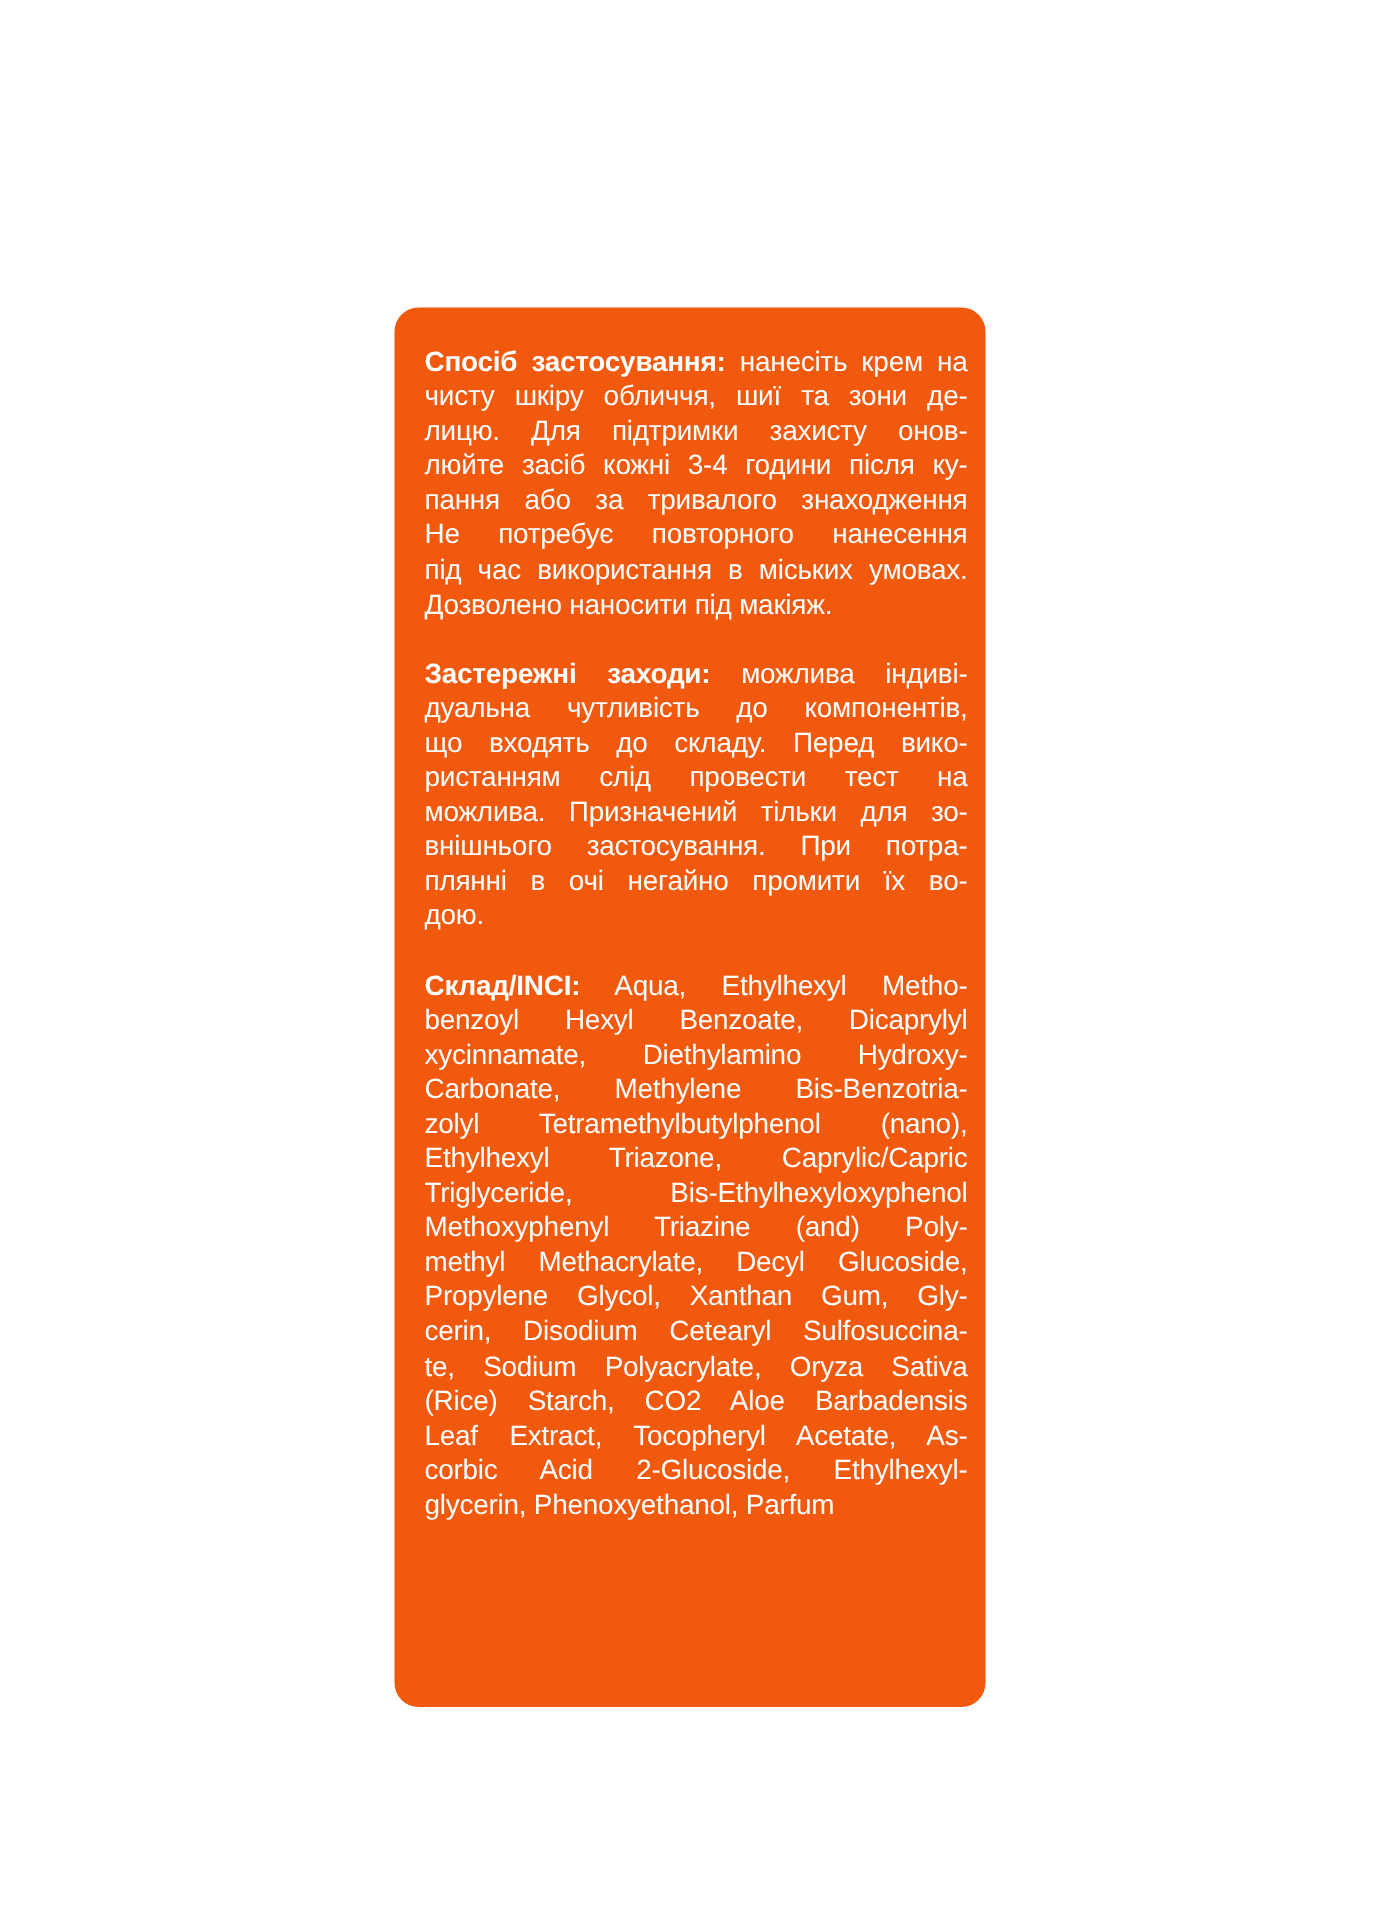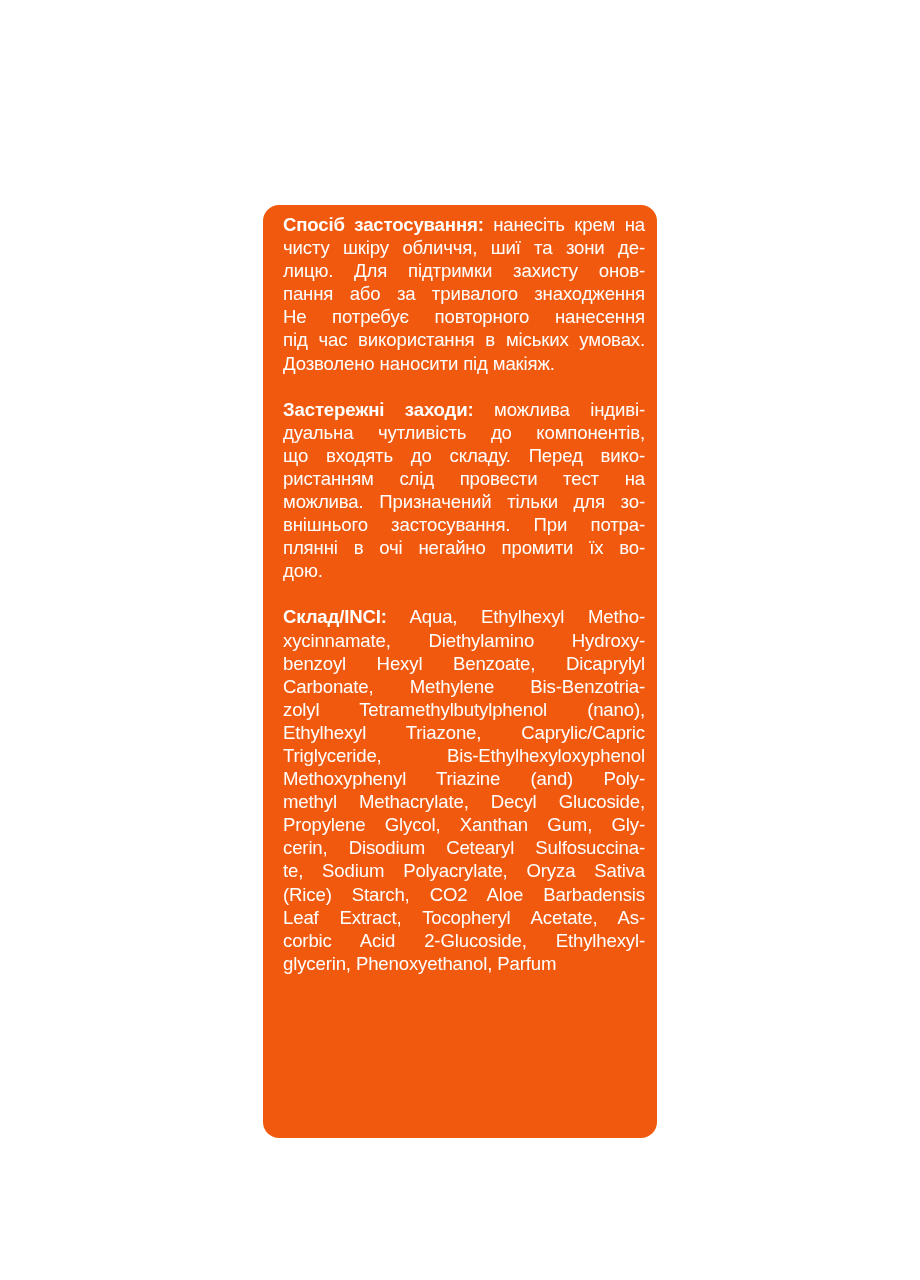--- a/index.html
+++ b/index.html
@@ -12,21 +12,21 @@
     }
     .label-card {
       position: absolute;
       left: 263px;
       top: 205px;
       width: 394px;
       height: 933px;
       background: #f15a0e;
       border-radius: 16px;
       box-sizing: border-box;
-      padding: 8px 12px 0 20px;
+      padding: 24px 12px 0 20px;
       color: #ffffff;
       font-family: "Liberation Sans", sans-serif;
       font-size: 18.6px;
       line-height: 23.1px;
       letter-spacing: -0.15px;
     }
     .section {
       margin: 0 0 23px 0;
     }
     .line {
@@ -45,41 +45,42 @@
   </style>
 </head>
 <body>
 
 <div class="label-card">
 
   <div class="section">
     <span class="line"><span class="heading">Спосіб застосування:</span><span> нанесіть крем на</span></span>
     <span class="line">чисту шкіру обличчя, шиї та зони де-</span>
     <span class="line">лицю. Для підтримки захисту онов-</span>
+    <span class="line">люйте засіб кожні 3-4 години після ку-</span>
     <span class="line">пання або за тривалого знаходження</span>
     <span class="line">Не потребує повторного нанесення</span>
     <span class="line">під час використання в міських умовах.</span>
     <span class="line last">Дозволено наносити під макіяж.</span>
   </div>
 
   <div class="section">
     <span class="line"><span class="heading">Застережні заходи:</span><span> можлива індиві-</span></span>
     <span class="line">дуальна чутливість до компонентів,</span>
     <span class="line">що входять до складу. Перед вико-</span>
     <span class="line">ристанням слід провести тест на</span>
     <span class="line">можлива. Призначений тільки для зо-</span>
     <span class="line">внішнього застосування. При потра-</span>
     <span class="line">плянні в очі негайно промити їх во-</span>
     <span class="line last">дою.</span>
   </div>
 
   <div class="section">
     <span class="line"><span class="heading">Склад/INCI:</span><span> Aqua, Ethylhexyl Metho-</span></span>
+    <span class="line">benzoyl Hexyl Benzoate, Dicaprylyl</span>
     <span class="line">xycinnamate, Diethylamino Hydroxy-</span>
-    <span class="line">benzoyl Hexyl Benzoate, Dicaprylyl</span>
     <span class="line">Carbonate, Methylene Bis-Benzotria-</span>
     <span class="line">zolyl Tetramethylbutylphenol (nano),</span>
     <span class="line">Ethylhexyl Triazone, Caprylic/Capric</span>
     <span class="line">Triglyceride, Bis-Ethylhexyloxyphenol</span>
     <span class="line">Methoxyphenyl Triazine (and) Poly-</span>
     <span class="line">methyl Methacrylate, Decyl Glucoside,</span>
     <span class="line">Propylene Glycol, Xanthan Gum, Gly-</span>
     <span class="line">cerin, Disodium Cetearyl Sulfosuccina-</span>
     <span class="line">te, Sodium Polyacrylate, Oryza Sativa</span>
     <span class="line">(Rice) Starch, CO2 Aloe Barbadensis</span>

